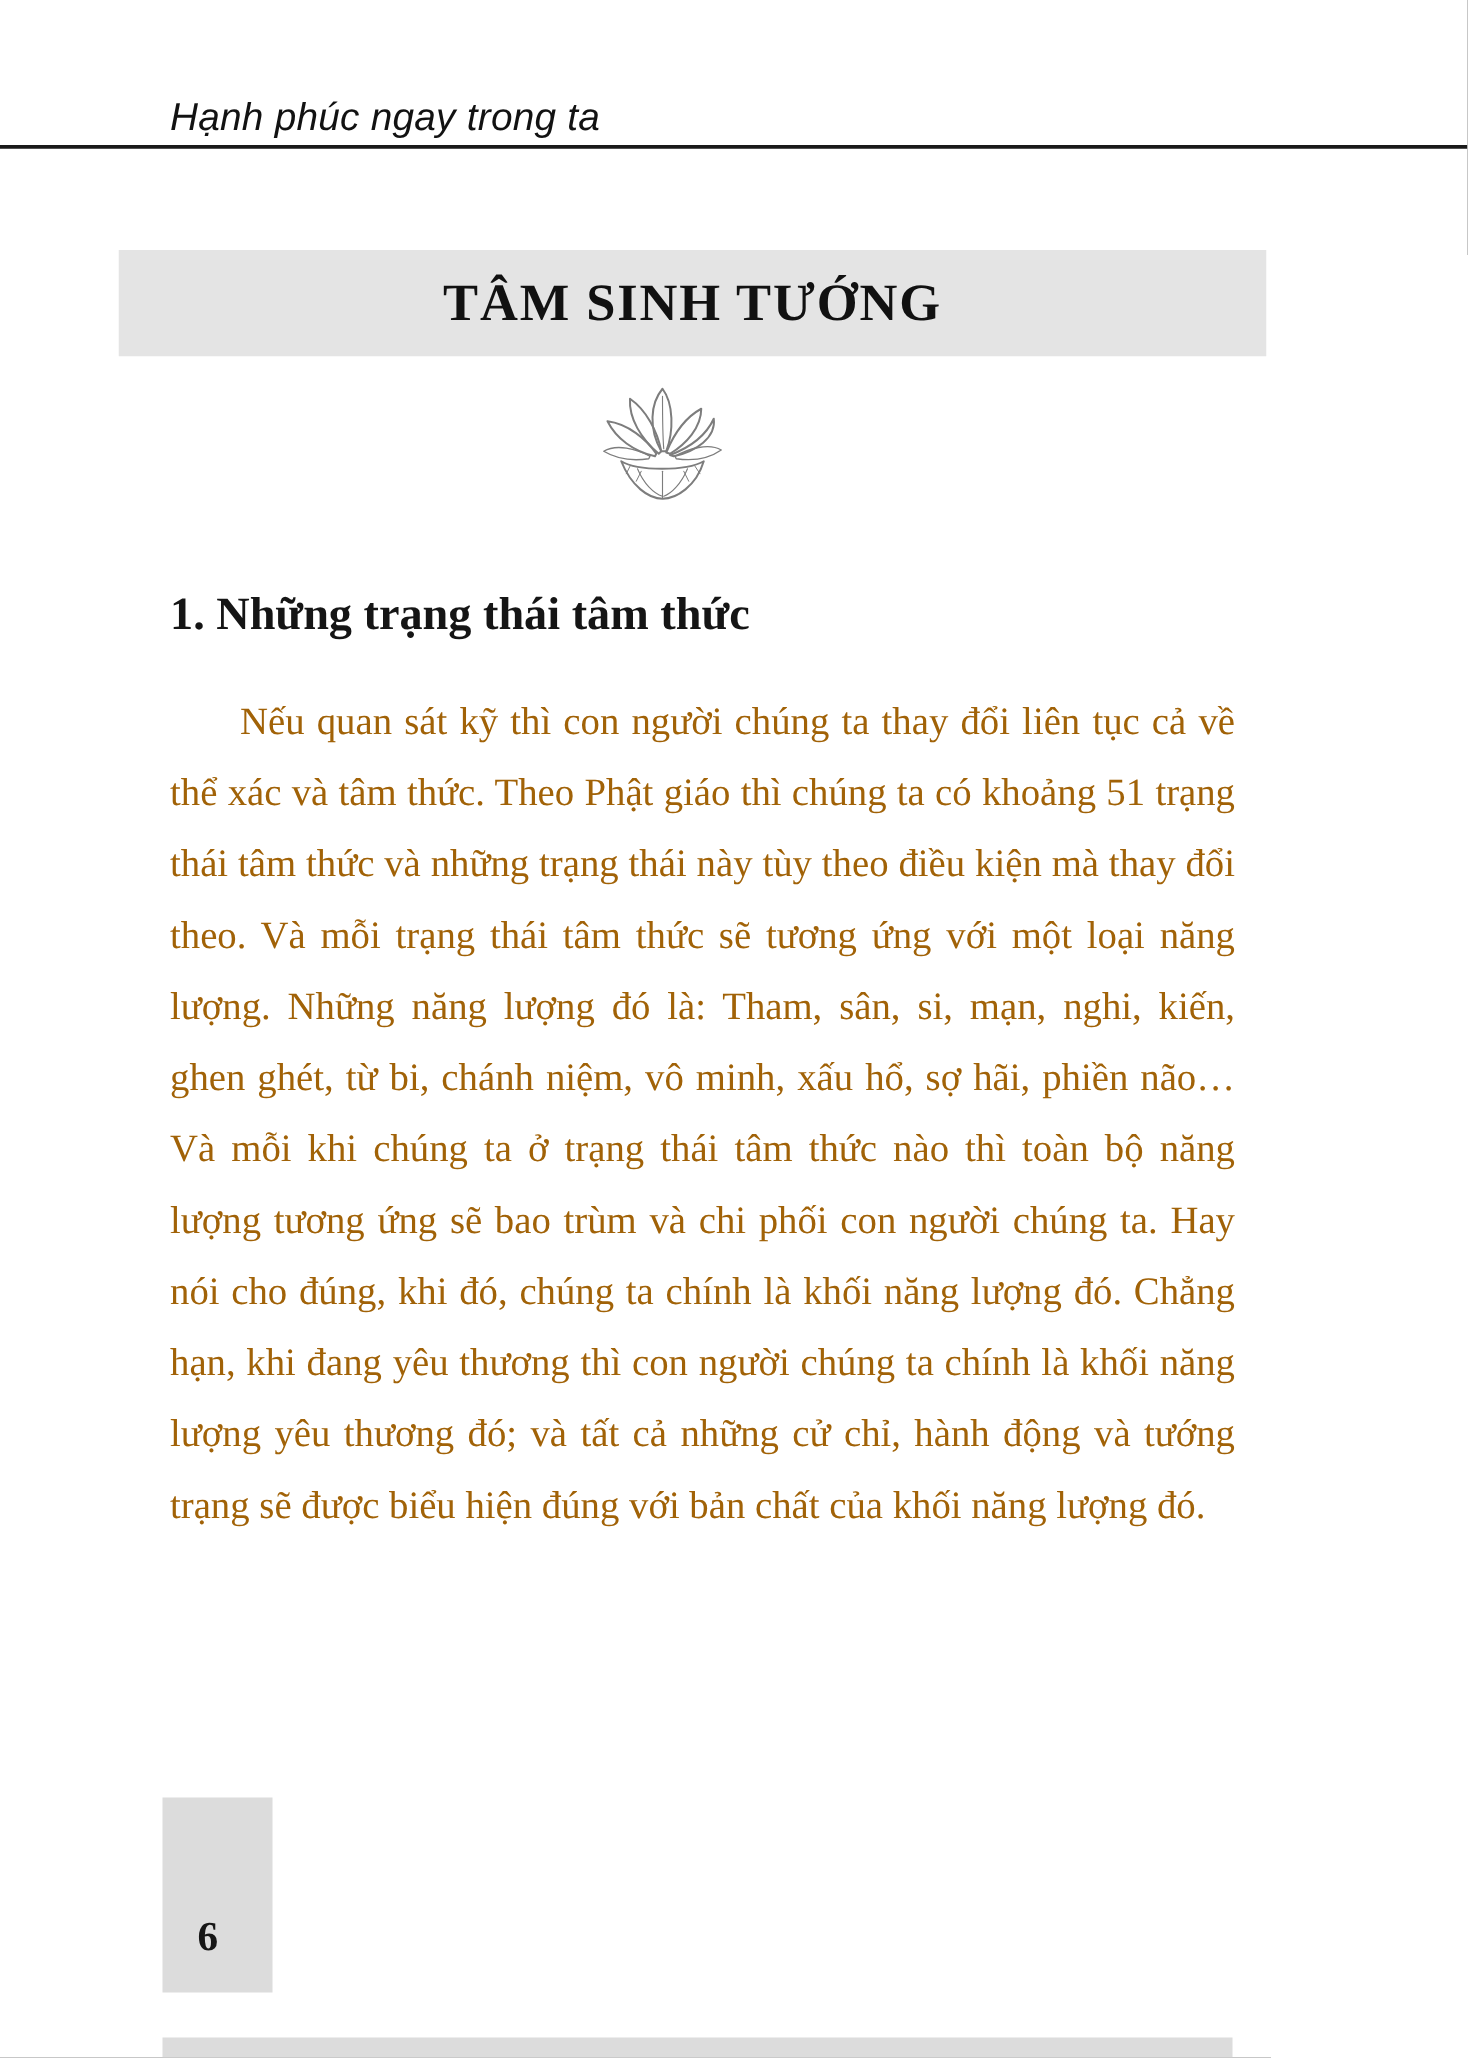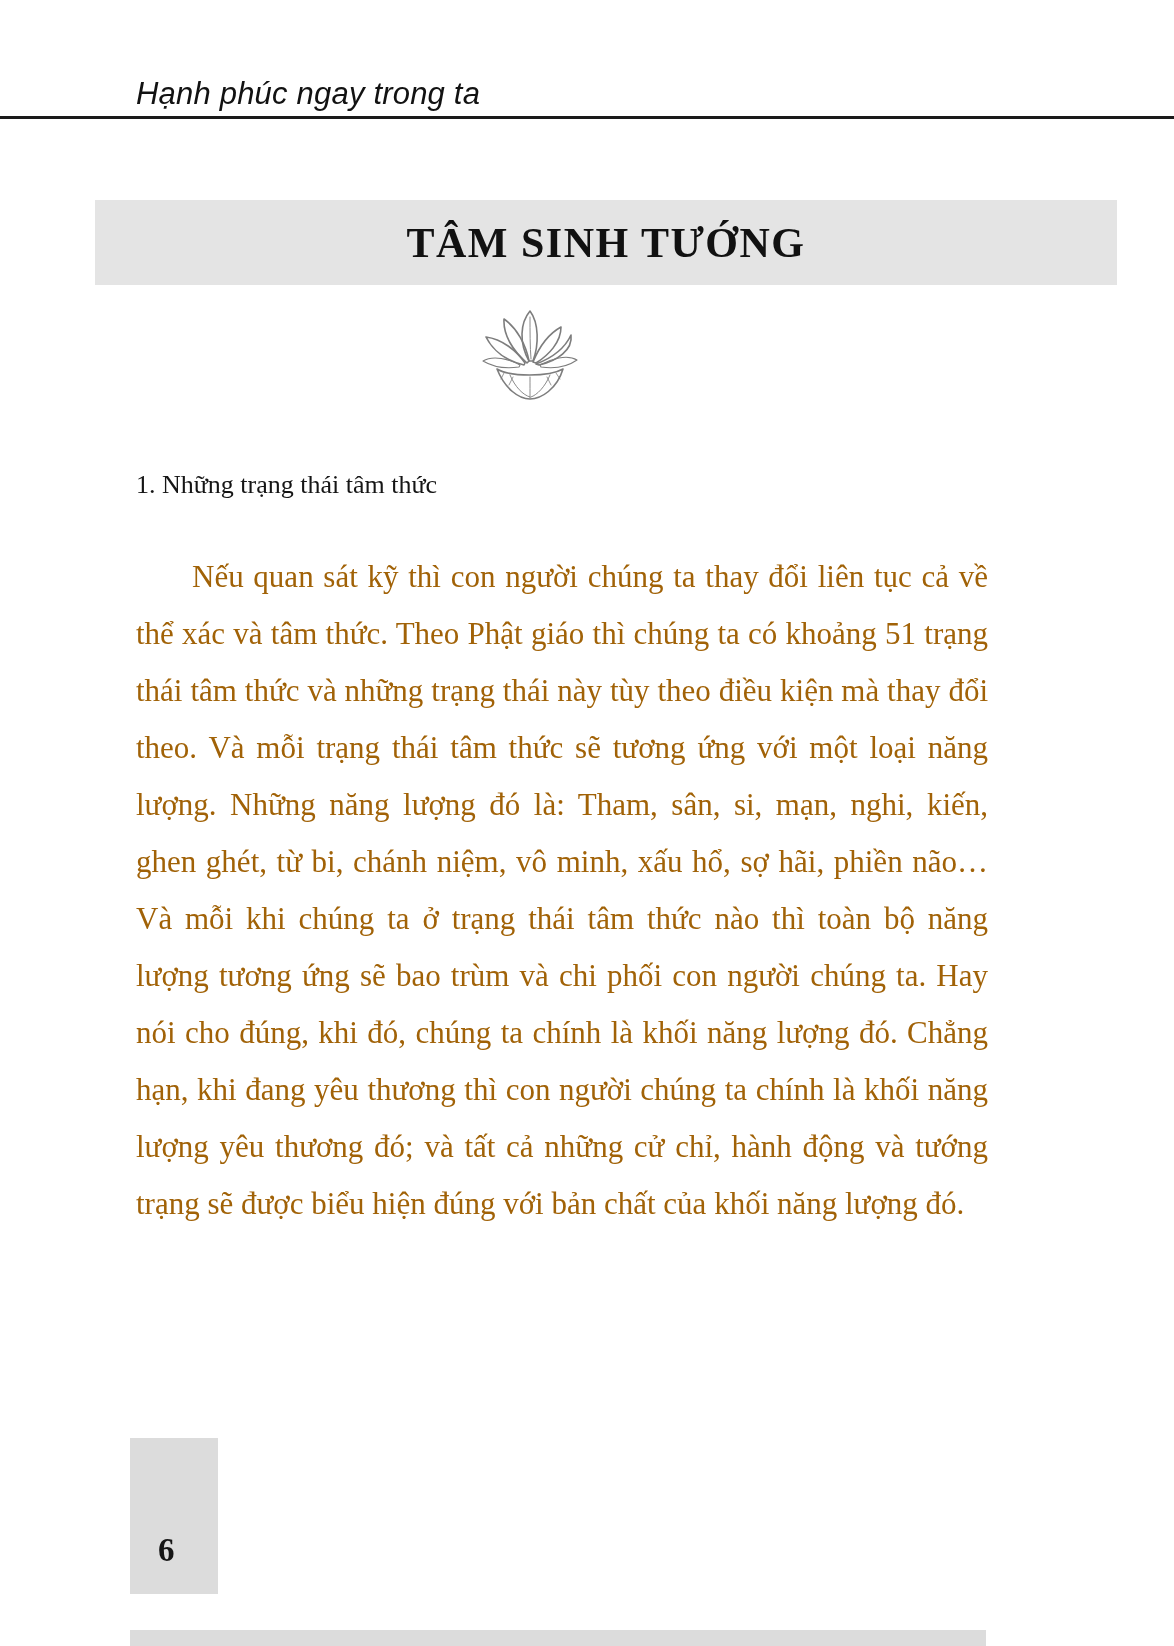--- a/index.html
+++ b/index.html
@@ -33,21 +33,21 @@
     top: 116px;
     width: 1174px;
     height: 3px;
     background: #1a1a1a;
   }
 
   .title-banner {
     position: absolute;
     left: 95px;
     top: 200px;
-    width: 1022px;
+    width: 918px;
     height: 85px;
     background: #e4e4e4;
     display: flex;
     align-items: center;
     justify-content: center;
   }
   .title-banner .chapter-title {
     font-size: 42px;
     font-weight: bold;
     letter-spacing: 1.5px;
@@ -60,22 +60,22 @@
     top: 303px;
     width: 150px;
     height: 105px;
   }
   .lotus-wrap svg { width: 100%; height: 100%; }
 
   .section-heading {
     position: absolute;
     left: 136px;
     top: 470px;
-    font-size: 26px;
-    font-weight: normal;
+    font-size: 37px;
+    font-weight: bold;
     color: #151515;
   }
 
   .body-paragraph {
     position: absolute;
     left: 136px;
     top: 548px;
     width: 852px;
     font-size: 31px;
     line-height: 57px;

